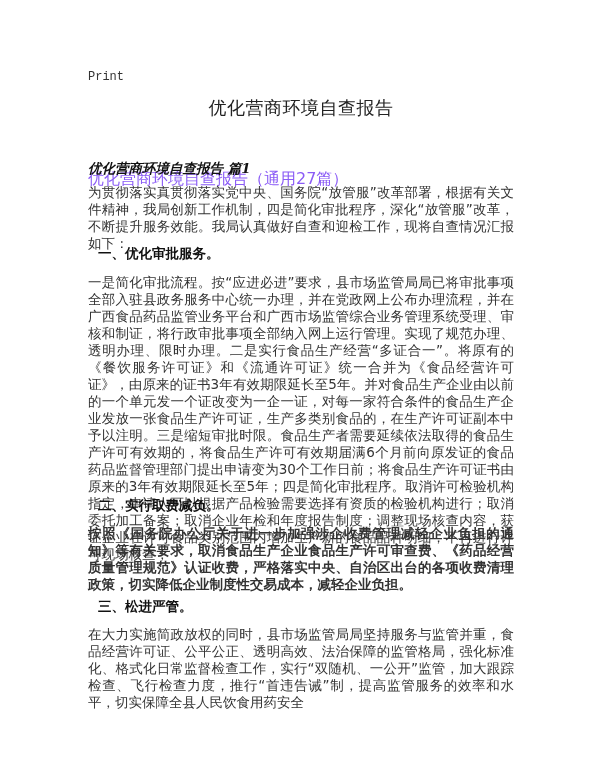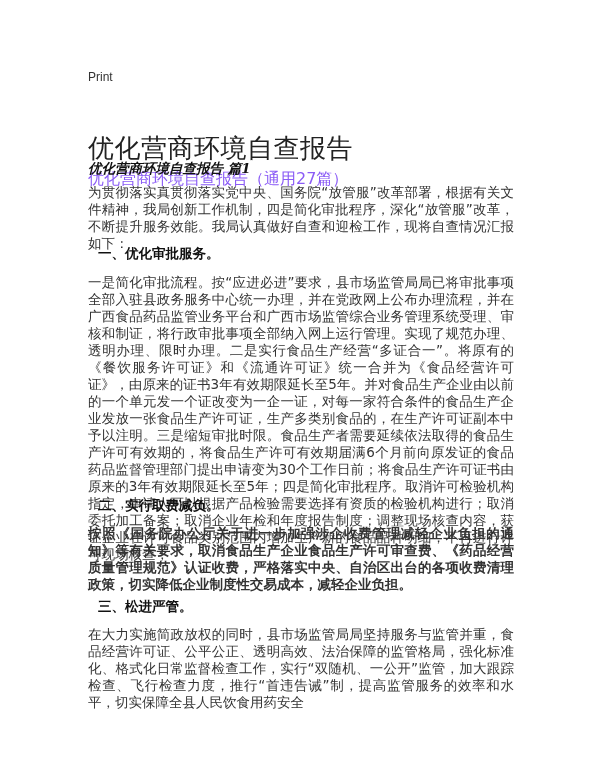--- a/index.html
+++ b/index.html
@@ -1,22 +1,22 @@
 <!DOCTYPE html>
 <html><head>
 <meta charset="utf-8">
 <style>
   html, body { margin: 0; padding: 0; background: #ffffff; }
   body { width: 600px; height: 776px; overflow: hidden; position: relative;
          font-family: "DejaVu Sans", "Liberation Sans", sans-serif; color: #222; }
   .page { position: absolute; left: 88px; top: 0; width: 426px; }
   .print { position: absolute; top: 70px; left: 0;
-           font-family: Liberation Sans, sans-serif; font-size: 12px; color: #333; }
-  .title { position: absolute; top: 96px; left: 0; width: 426px; 
-           font-size: 26px; color: #222; letter-spacing: 0.5px; margin-top: 35px; }
+           font-family: Liberation Mono, monospace; font-size: 12px; color: #333; }
+  .title { position: absolute; top: 96px; left: 0; width: 426px; text-align: center;
+           font-size: 18px; color: #222; letter-spacing: 0.5px; }
   .subtitle { position: absolute; top: 133px; left: 0; font-size: 16px; color: #8b5cf6; margin-top: 36px; }
   .chapter { position: absolute; top: 160px; left: 0; font-size: 13.5px; font-weight: bold; color: #111;
              font-family: "DejaVu Serif", "Liberation Serif", serif; font-style: italic; }
   .para { position: absolute; left: 0; width: 426px; font-size: 13.5px; line-height: 17px; color: #333;
           text-align: justify; word-break: break-all; }
   .sec { position: absolute; left: 0; font-size: 13.5px; font-weight: bold; color: #111;
          font-family: "DejaVu Serif", "Liberation Serif", serif; margin-left: 10px; }
 </style>
 </head>
 <body>

